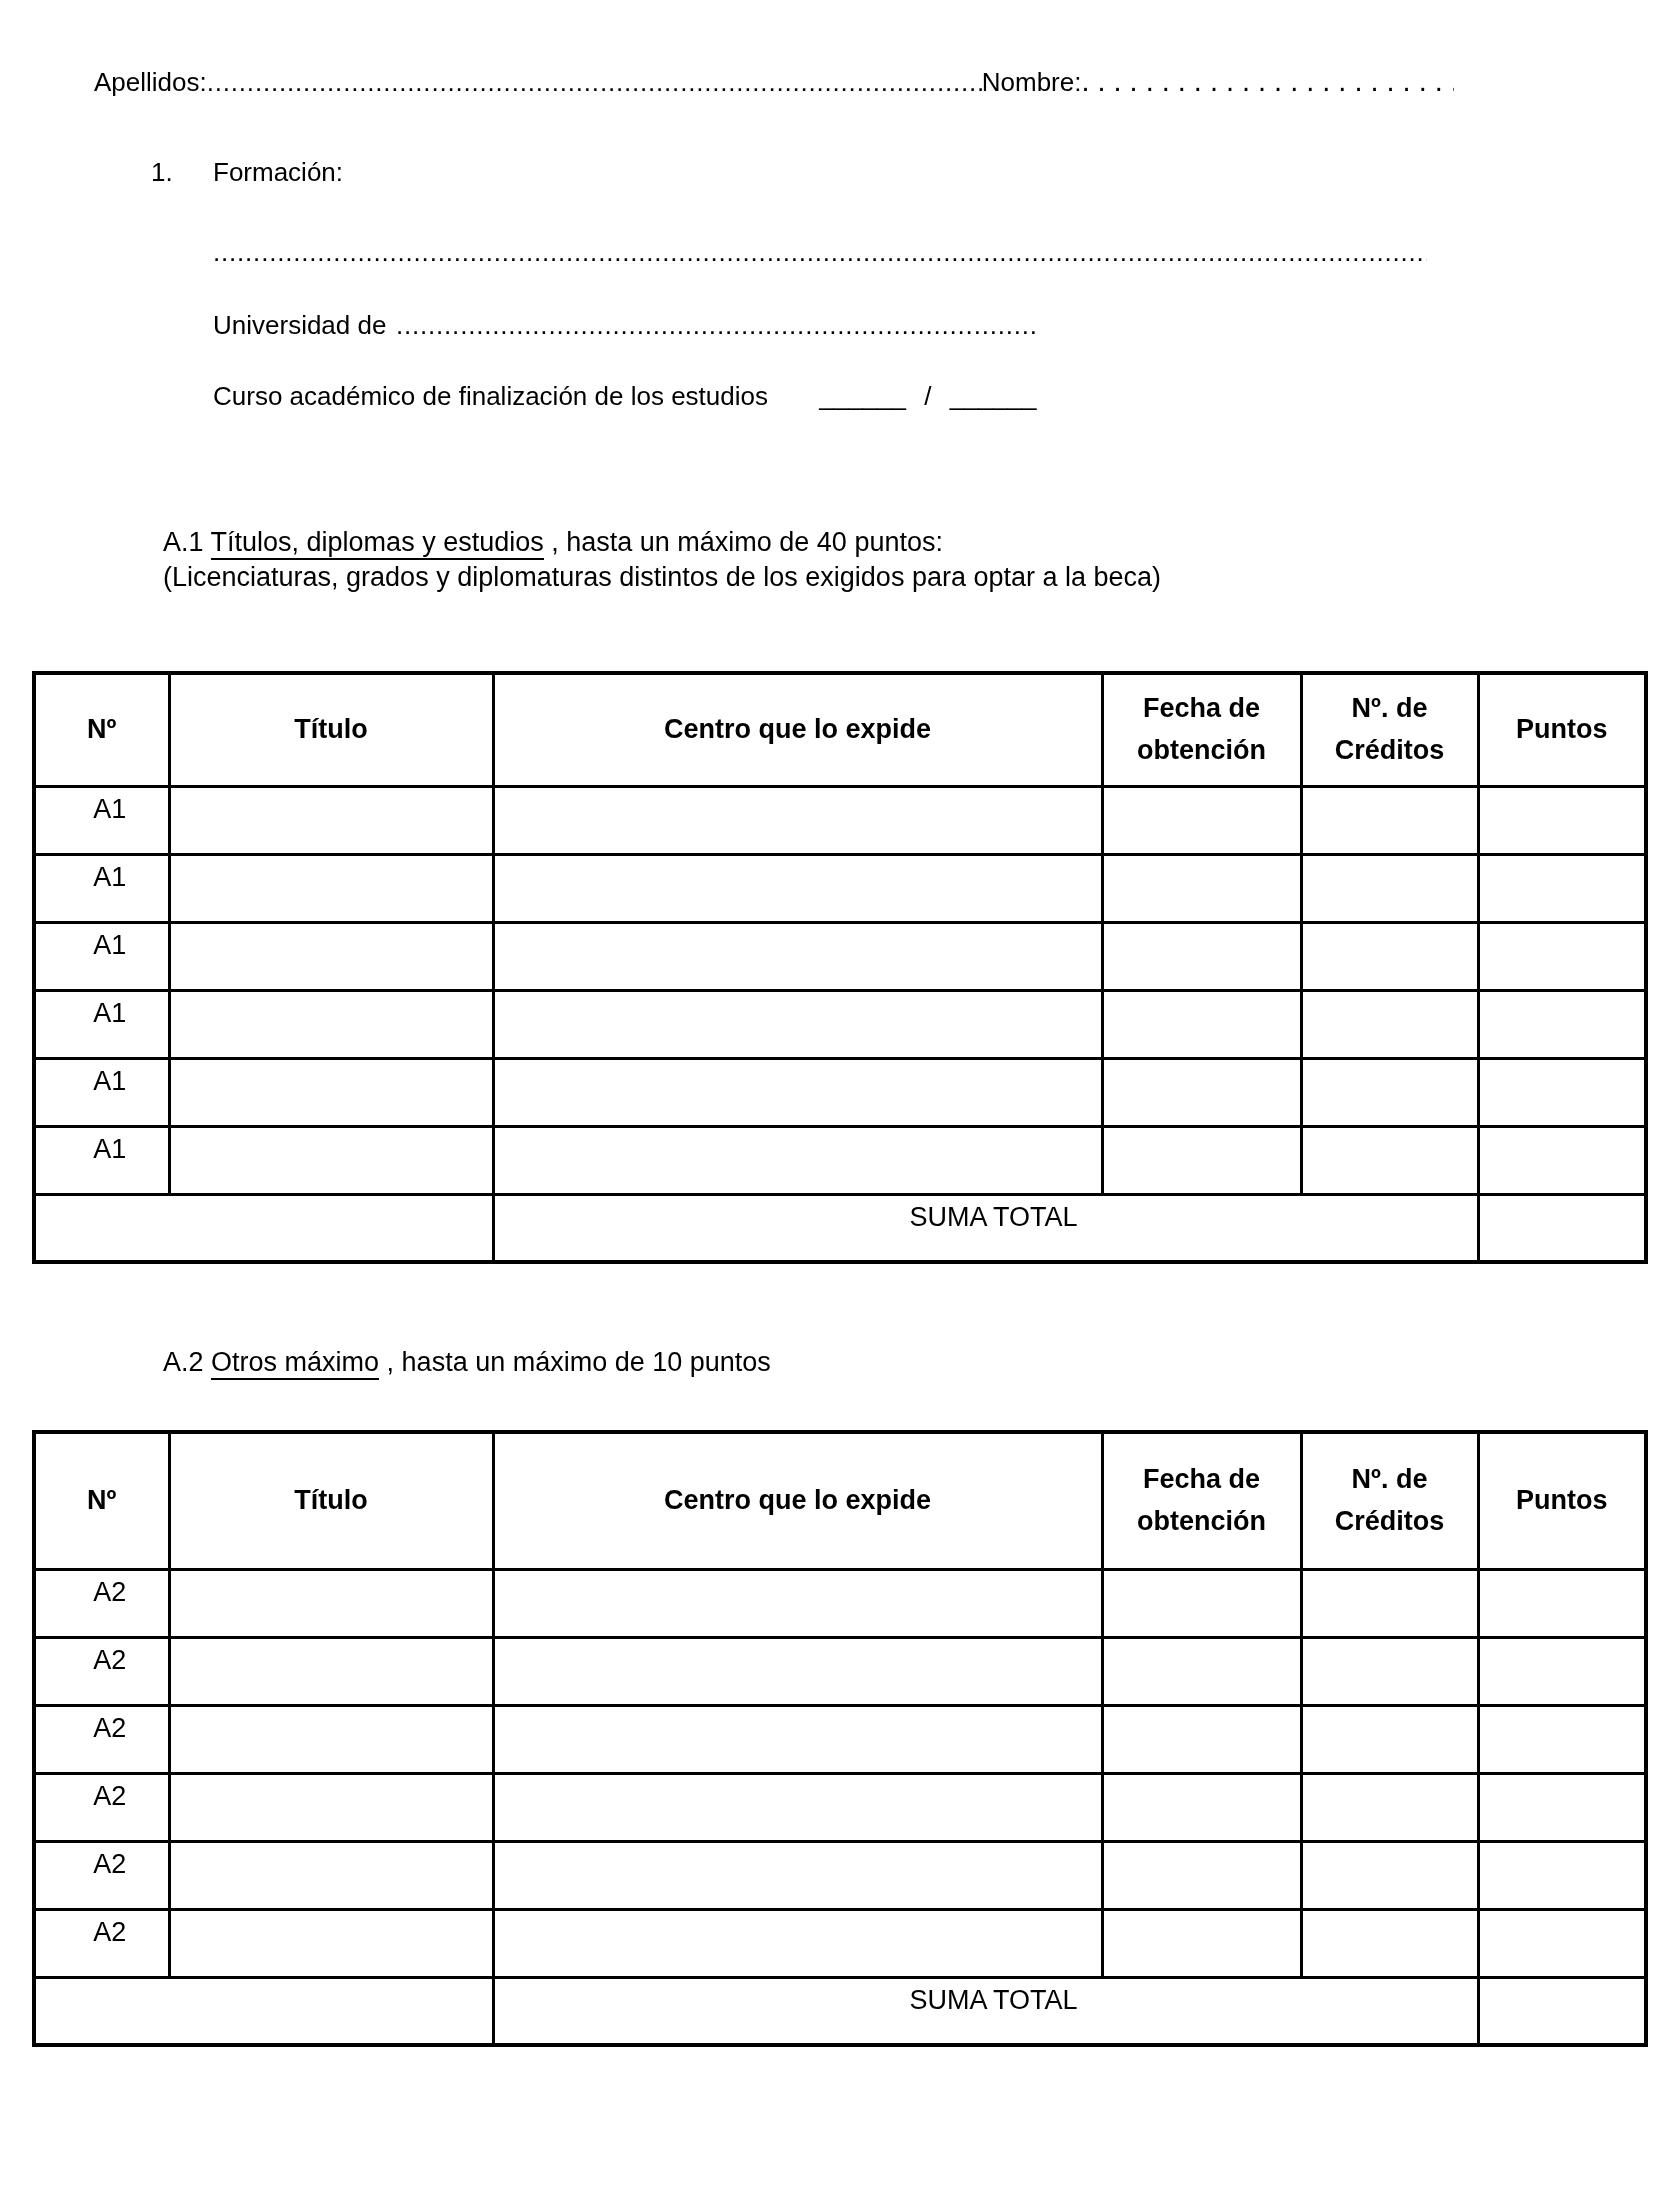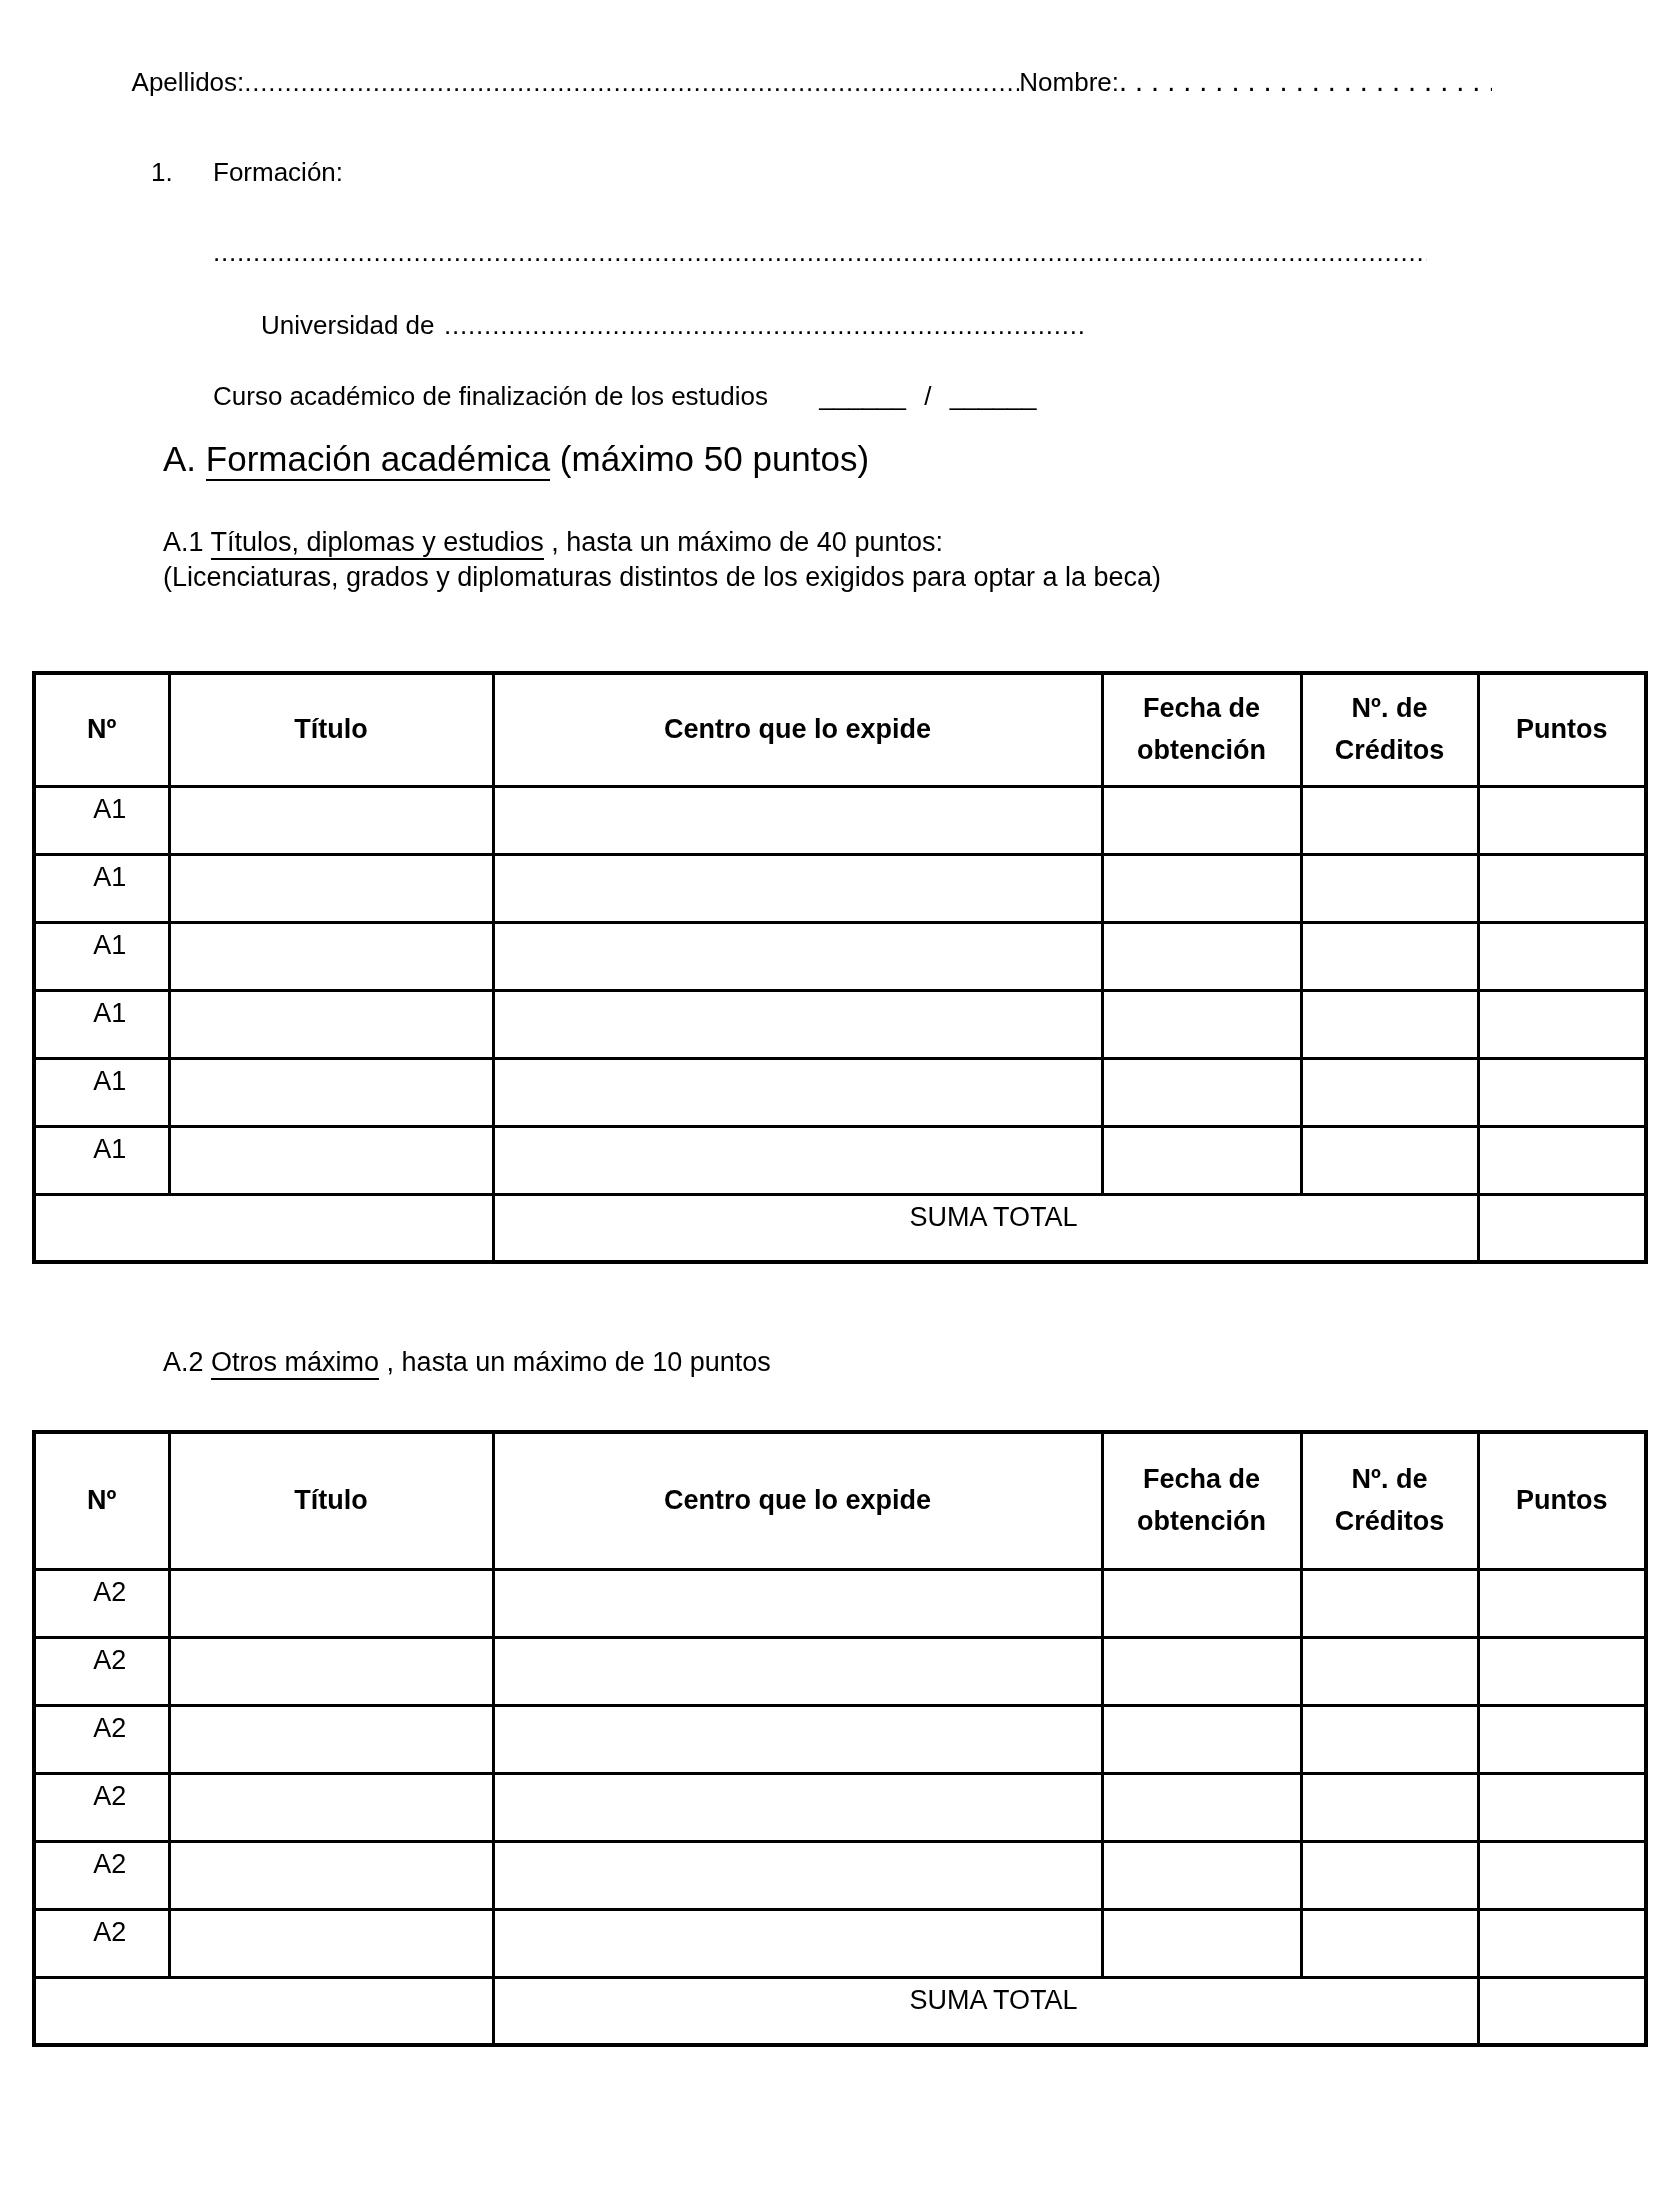--- a/index.html
+++ b/index.html
@@ -13,21 +13,21 @@
     height: 2205px;
     background: #ffffff;
     color: #000000;
     font-family: "Liberation Sans", sans-serif;
     font-size: 26px;
     overflow: hidden;
   }
   .abs { position: absolute; white-space: nowrap; }
 
   
-  .fill-line { display: flex; align-items: baseline; justify-content: flex-end; }
+  .fill-line { display: flex; align-items: baseline; }
   .dots {
     display: inline-block;
     overflow: hidden;
     white-space: nowrap;
     vertical-align: baseline;
   }
   .dots-tight { letter-spacing: 0.8px; }
   .dots-wide  { letter-spacing: 8px; font-size: 29px; }
 
   
@@ -94,26 +94,20 @@
     <span class="dots dots-tight" style="width: 643px;">....................................................................................................</span>
   </div>
 
   <div class="abs" style="top: 381px; left: 213px;">
     <span>Curso académico de finalización de los estudios</span>
     <span class="blank-seg" style="margin-left: 44px;">______</span>
     <span style="margin: 0 11px;">/</span>
     <span class="blank-seg">______</span>
   </div>
 
-  <div class="abs section-heading" style="top: 439px; left: 163px;">
-    <span>A.</span>
-    <span> </span>
-    <span class="u3">Formación académica</span>
-    <span> (máximo 50 puntos)</span>
-  </div>
 
   <div class="abs sub-heading" style="top: 527px; left: 163px;">
     <span>A.1</span>
     <span> </span>
     <span class="u3">Títulos, diplomas y estudios</span>
     <span>, hasta un máximo de 40 puntos:</span>
   </div>
   <div class="abs sub-heading" style="top: 562px; left: 163px;">(Licenciaturas, grados y diplomaturas distintos de los exigidos para optar a la beca)</div>
 
   <table class="merits" style="top: 671px;">

